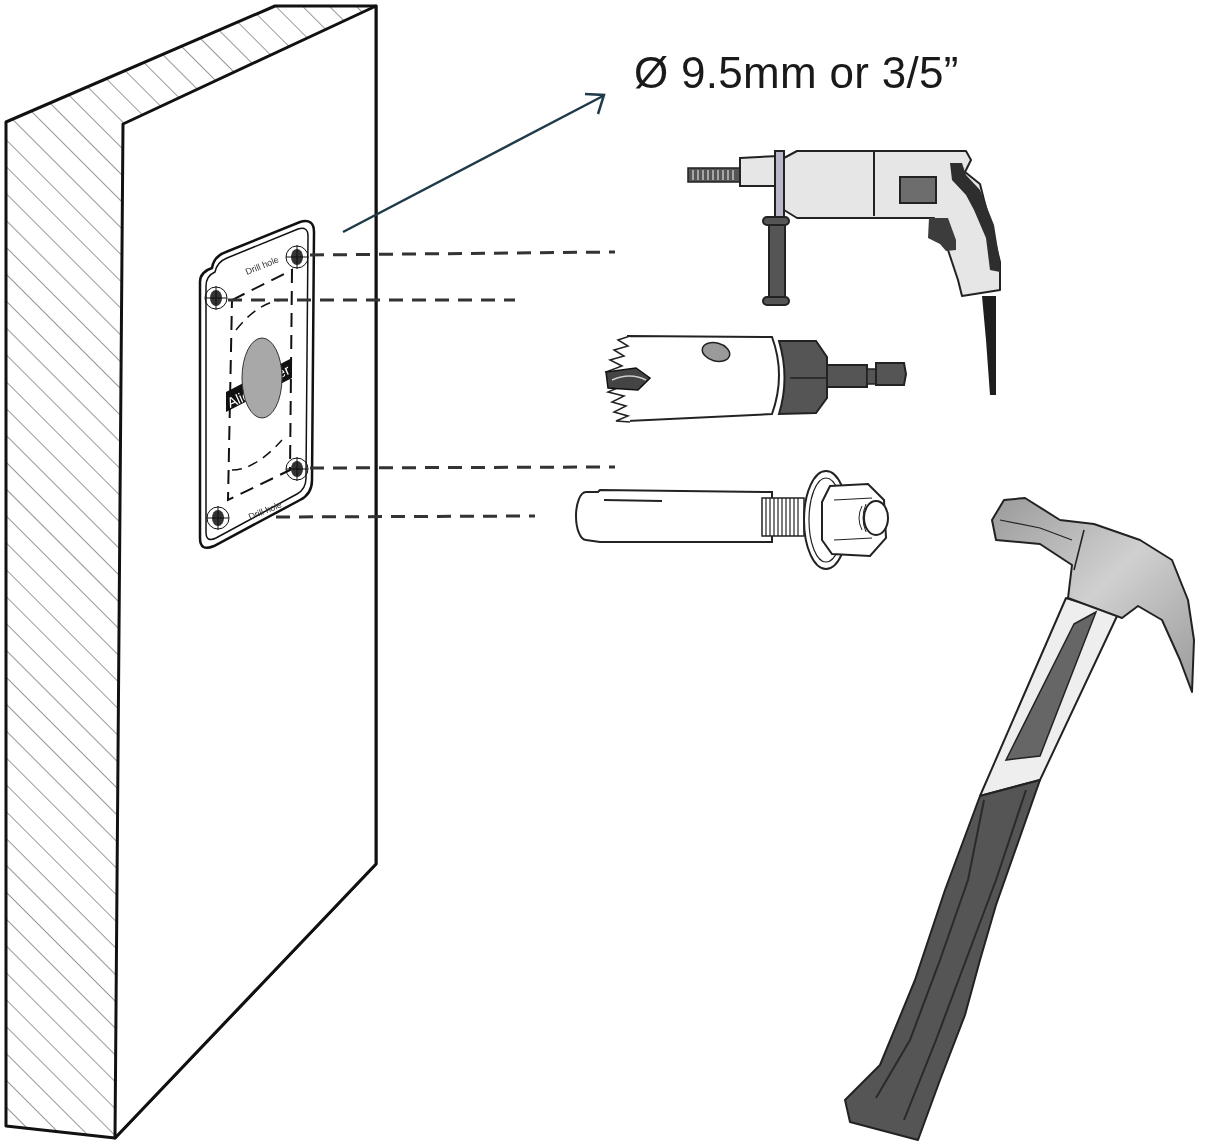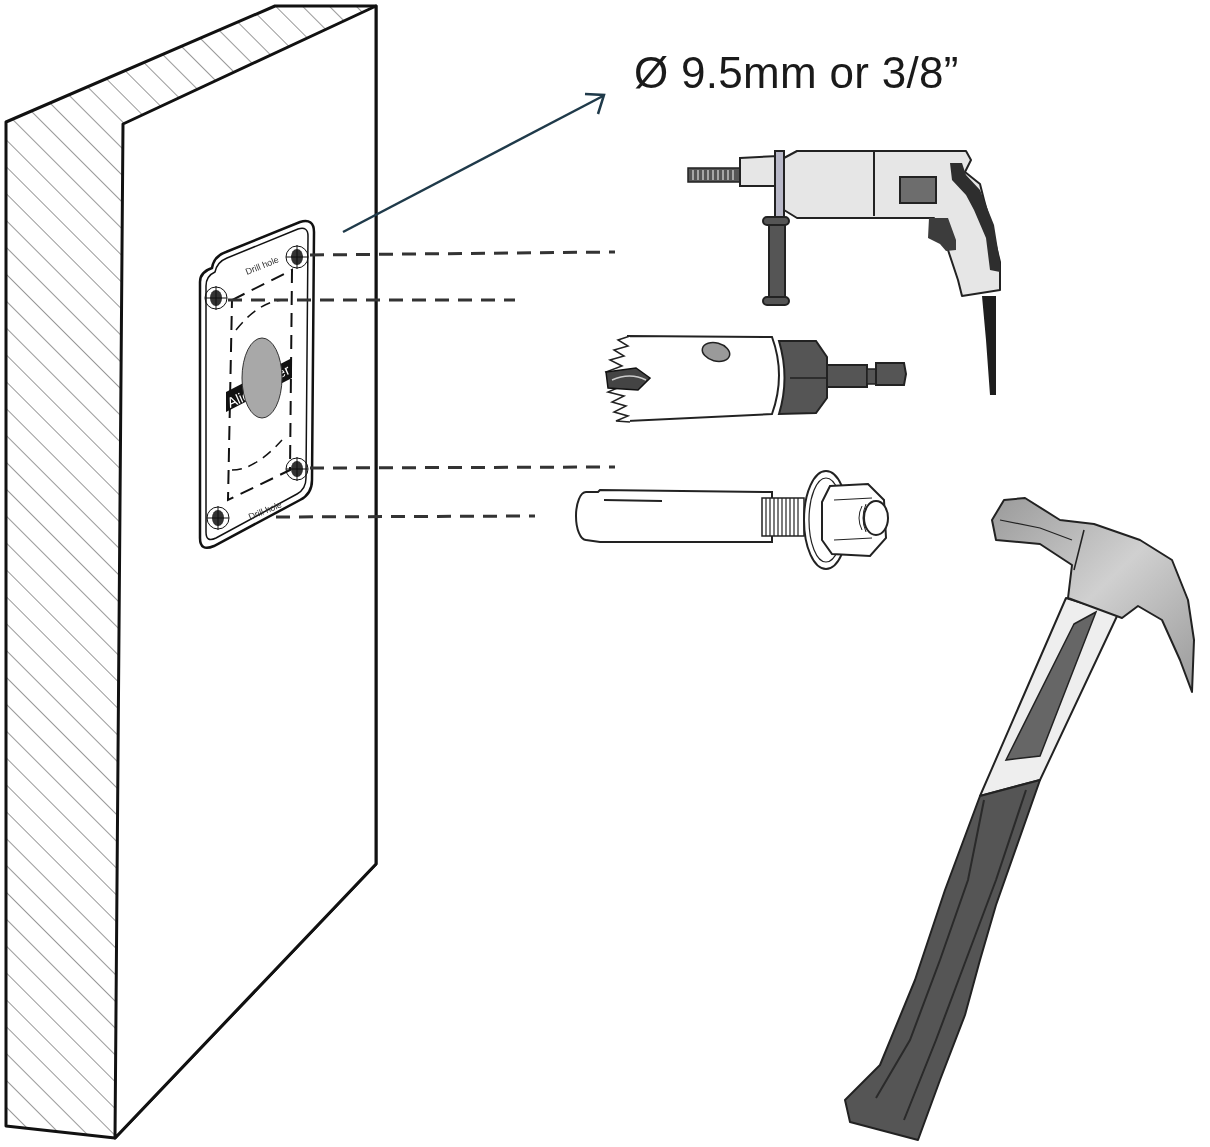--- a/index.html
+++ b/index.html
@@ -182,13 +182,13 @@
     <path d="M980,796 L1040,780 L996,905 L980,960 L965,1015 L940,1080 L918,1140 L850,1122 L845,1100 L880,1065 L915,980 L945,890 Z" fill="#555" stroke="#222" stroke-width="2" stroke-linejoin="round"></path>
     <path d="M984,800 L968,880 L940,960 L910,1040 L876,1098" fill="none" stroke="#2a2a2a" stroke-width="2"></path>
     <path d="M1026,790 L996,880 L966,960 L936,1040 L904,1120" fill="none" stroke="#2a2a2a" stroke-width="2"></path>
 
     <path d="M1004,500 L1025,498 L1060,520 L1094,524 L1140,540 L1172,560 L1188,600 L1194,640 L1192,692 L1180,660 L1162,620 L1138,606 L1122,618 L1068,598 L1072,565 L1040,544 L996,540 L992,520 Z" fill="url(#hammerHead)" stroke="#222" stroke-width="2" stroke-linejoin="round"></path>
     <path d="M1074,570 L1084,530" fill="none" stroke="#222" stroke-width="1.5"></path>
     <path d="M1000,520 L1040,528 L1072,540" fill="none" stroke="#222" stroke-width="1.2"></path>
   </g>
 </svg>
 
-<div class="spec-label">Ø 9.5mm or 3/8”</div>
+<div class="spec-label">Ø 9.5mm or 3/5”</div>
 
 </body></html>

